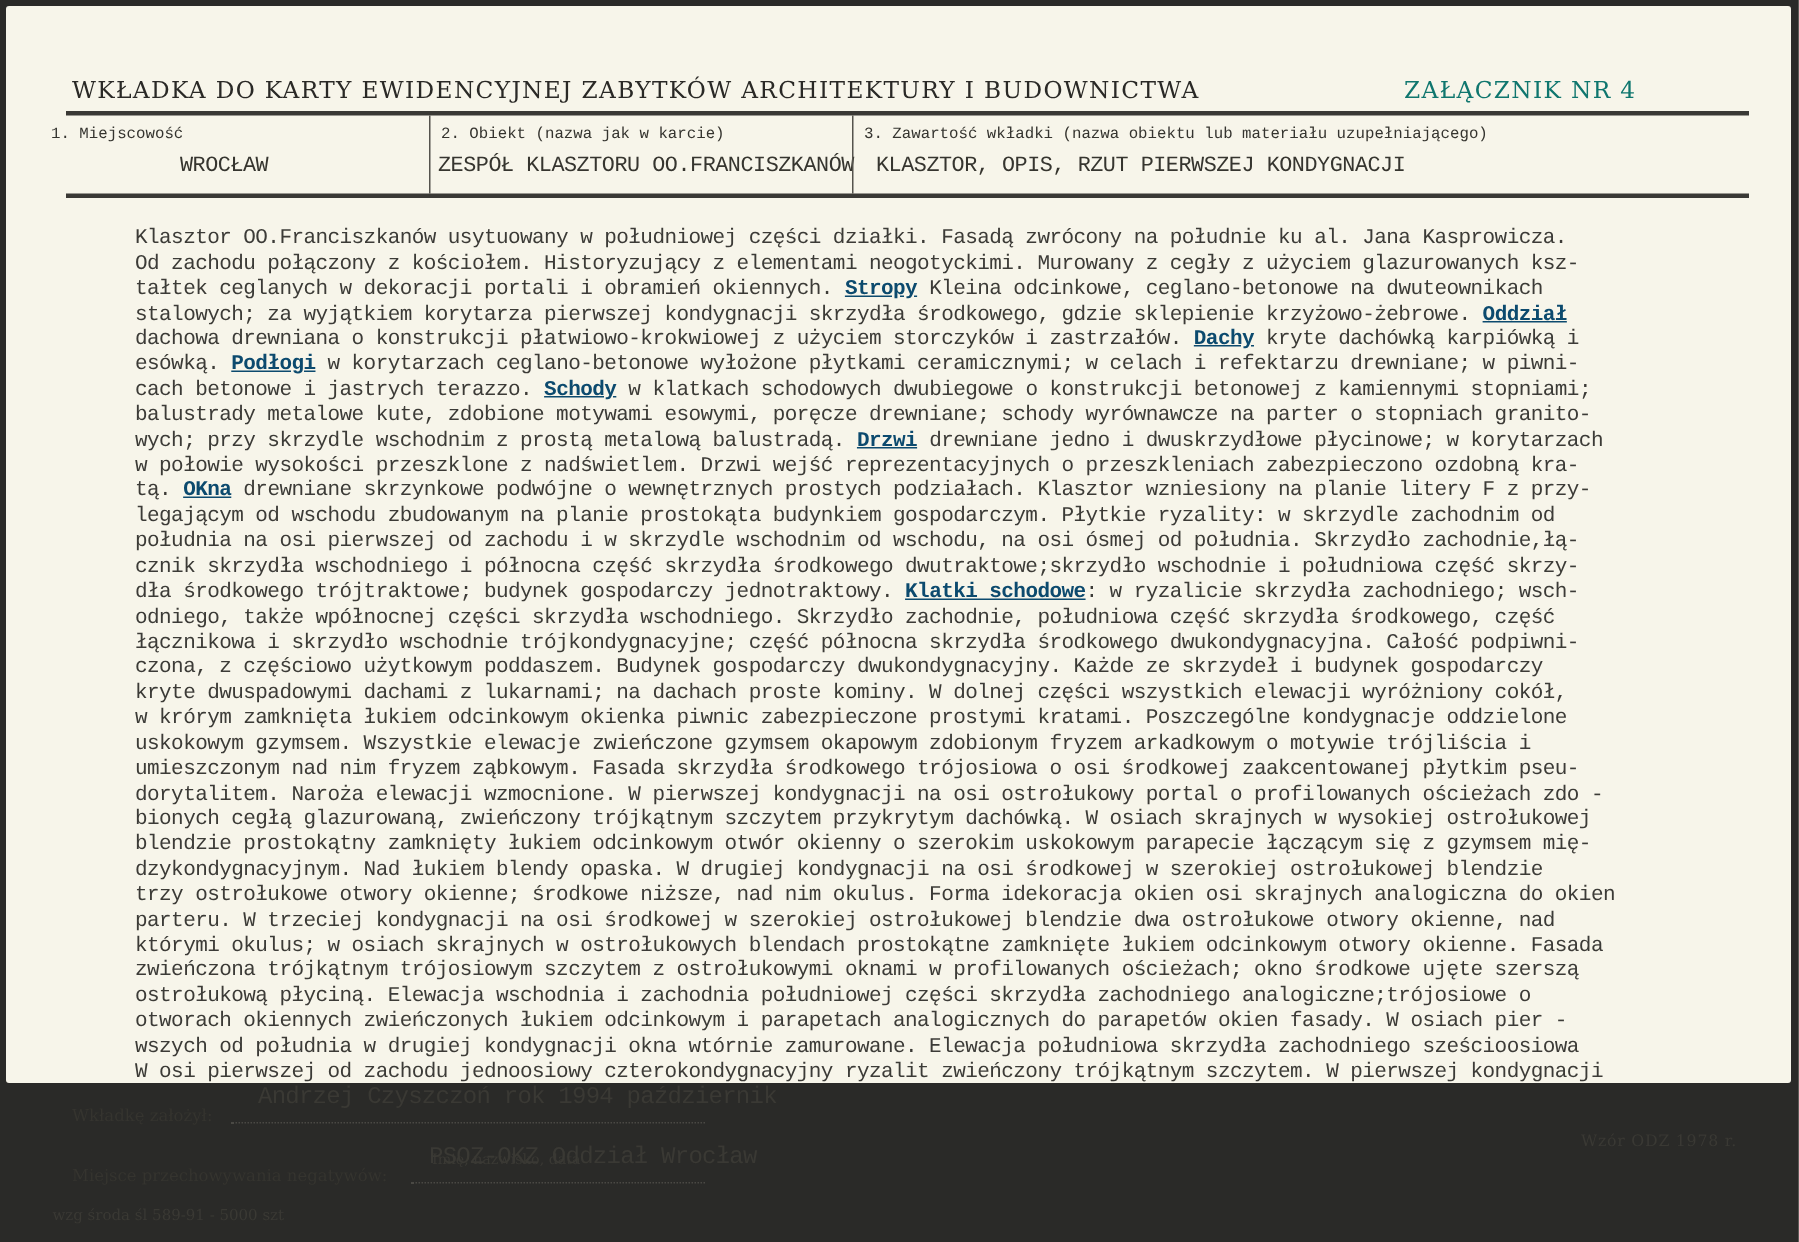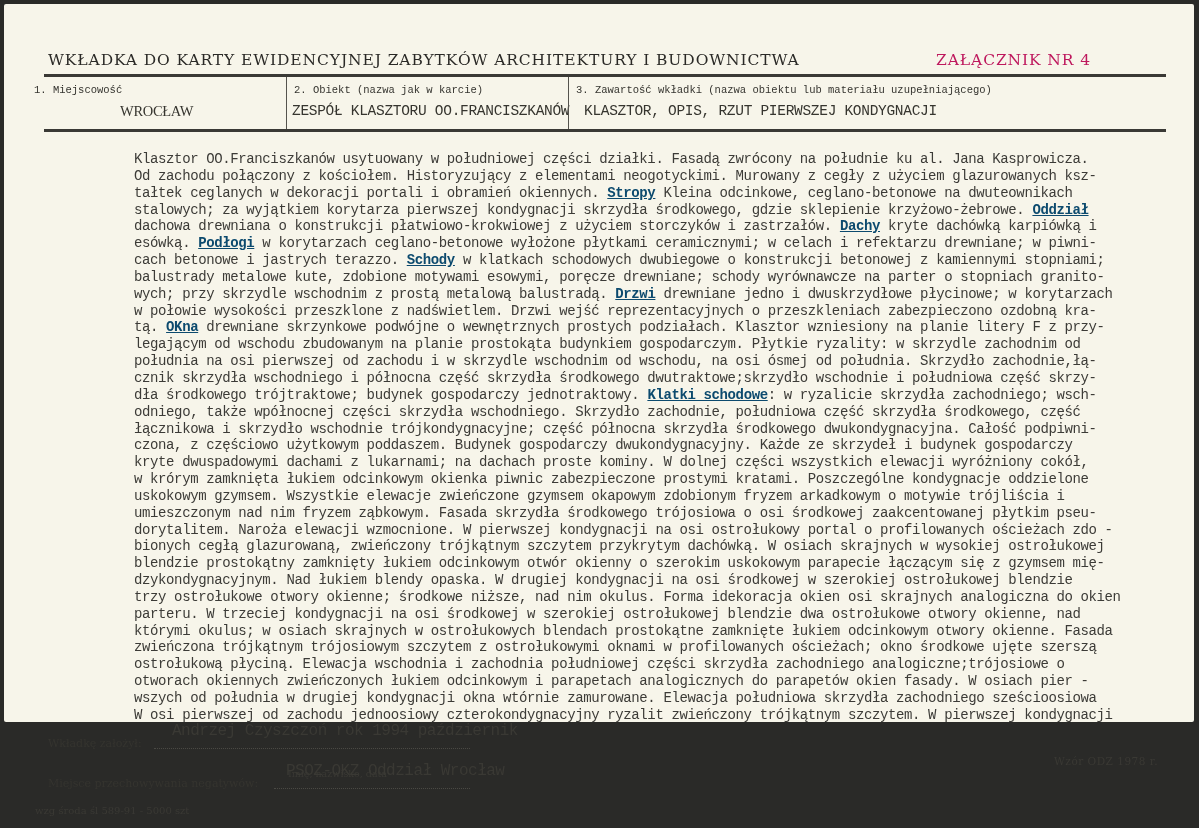--- a/index.html
+++ b/index.html
@@ -33,21 +33,21 @@
     font-size: 15.5px;
     letter-spacing: 0.9px;
     color: #2a2926;
   }
   .annex {
     position: absolute;
     left: 932px;
     top: 47px;
     font-size: 15.5px;
     letter-spacing: 0.9px;
-    color: #be185d;
+    color: #0f766e;
   }
   .rule {
     position: absolute;
     left: 40px;
     width: 1122px;
     height: 3px;
     background: #3a3935;
   }
   .rule.top { top: 70px; }
   .rule.bottom { top: 125px; }
@@ -77,21 +77,20 @@
 
   .body-text {
     position: absolute;
     left: 86px;
     top: 147px;
     width: 1020px;
     font-size: 14px;
     line-height: 16.85px;
     color: #3c3b37;
     letter-spacing: -0.38px;
-    margin-left: 44px;
   }
   .body-text .ln {
     display: block;
     white-space: pre;
   }
   .kw {
     font-weight: bold;
     text-decoration: underline;
     color: #0c4a6e;
   }
@@ -139,21 +138,21 @@
 <body>
 
 <div class="page">
 
   <div class="title serif">WKŁADKA DO KARTY EWIDENCYJNEJ ZABYTKÓW ARCHITEKTURY I BUDOWNICTWA</div>
   <div class="annex serif">ZAŁĄCZNIK NR 4</div>
 
   <div class="rule top"></div>
 
   <div class="field-label serif" style="left:30px;">1. Miejscowość</div>
-  <div class="field-value mono" style="left:116px;font-family:Liberation Serif, serif;">WROCŁAW</div>
+  <div class="field-value mono" style="left:116px;">WROCŁAW</div>
 
   <div class="vsep" style="left:282px;"></div>
 
   <div class="field-label serif" style="left:290px;">2. Obiekt (nazwa jak w karcie)</div>
   <div class="field-value mono" style="left:288px;">ZESPÓŁ KLASZTORU OO.FRANCISZKANÓW</div>
 
   <div class="vsep" style="left:564px;"></div>
 
   <div class="field-label serif" style="left:572px;">3. Zawartość wkładki (nazwa obiektu lub materiału uzupełniającego)</div>
   <div class="field-value mono" style="left:580px;">KLASZTOR, OPIS, RZUT PIERWSZEJ KONDYGNACJI</div>

